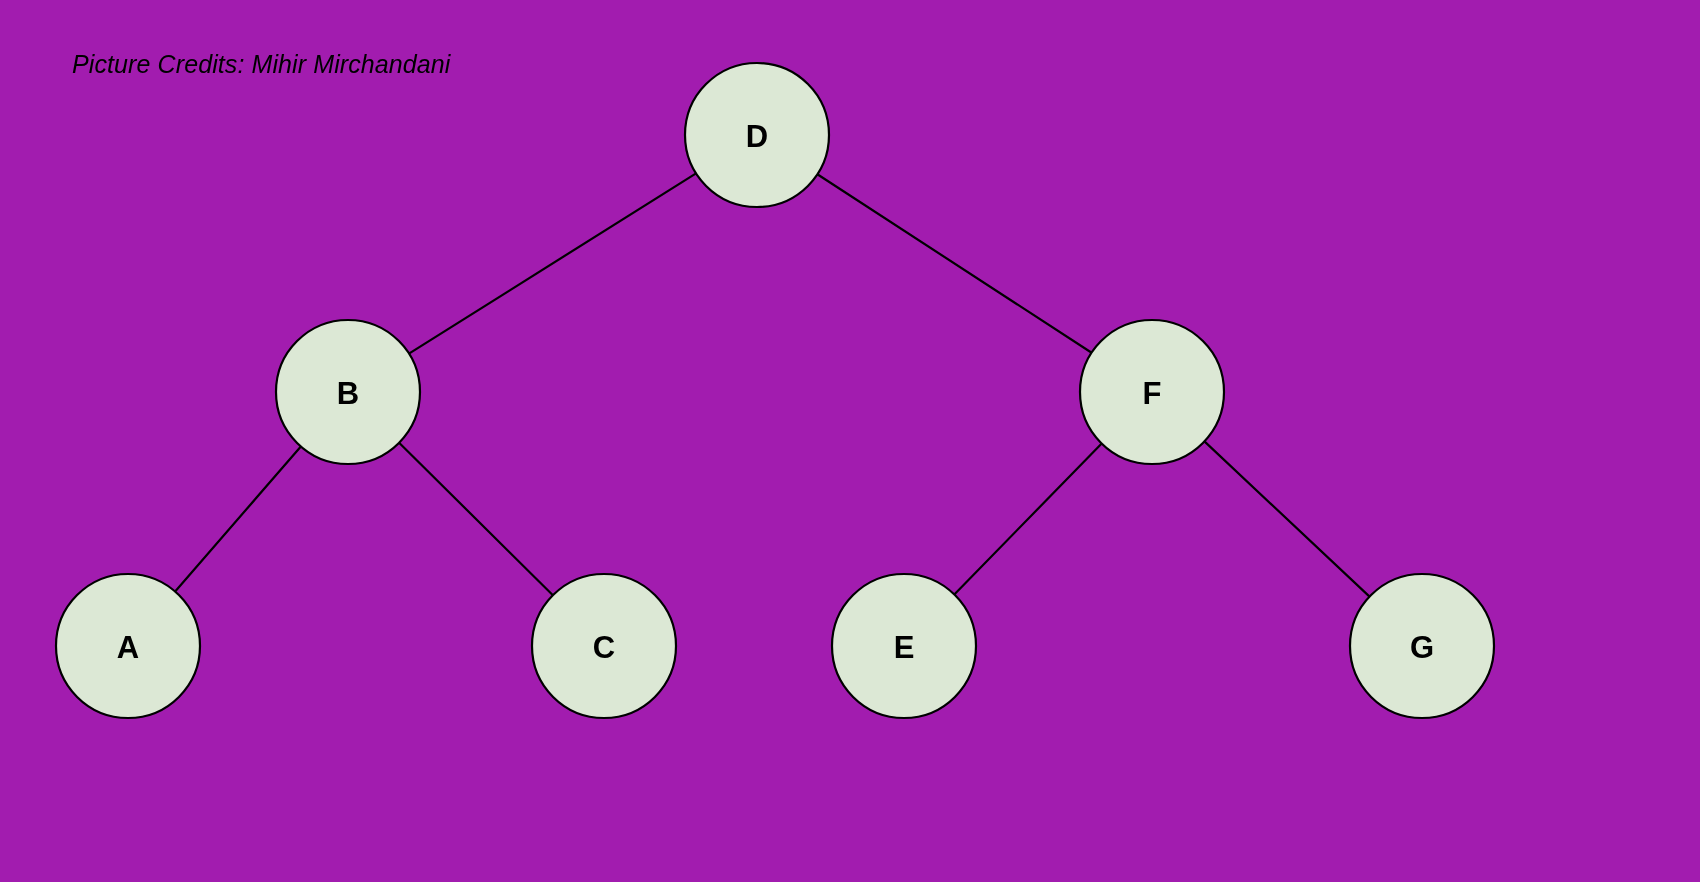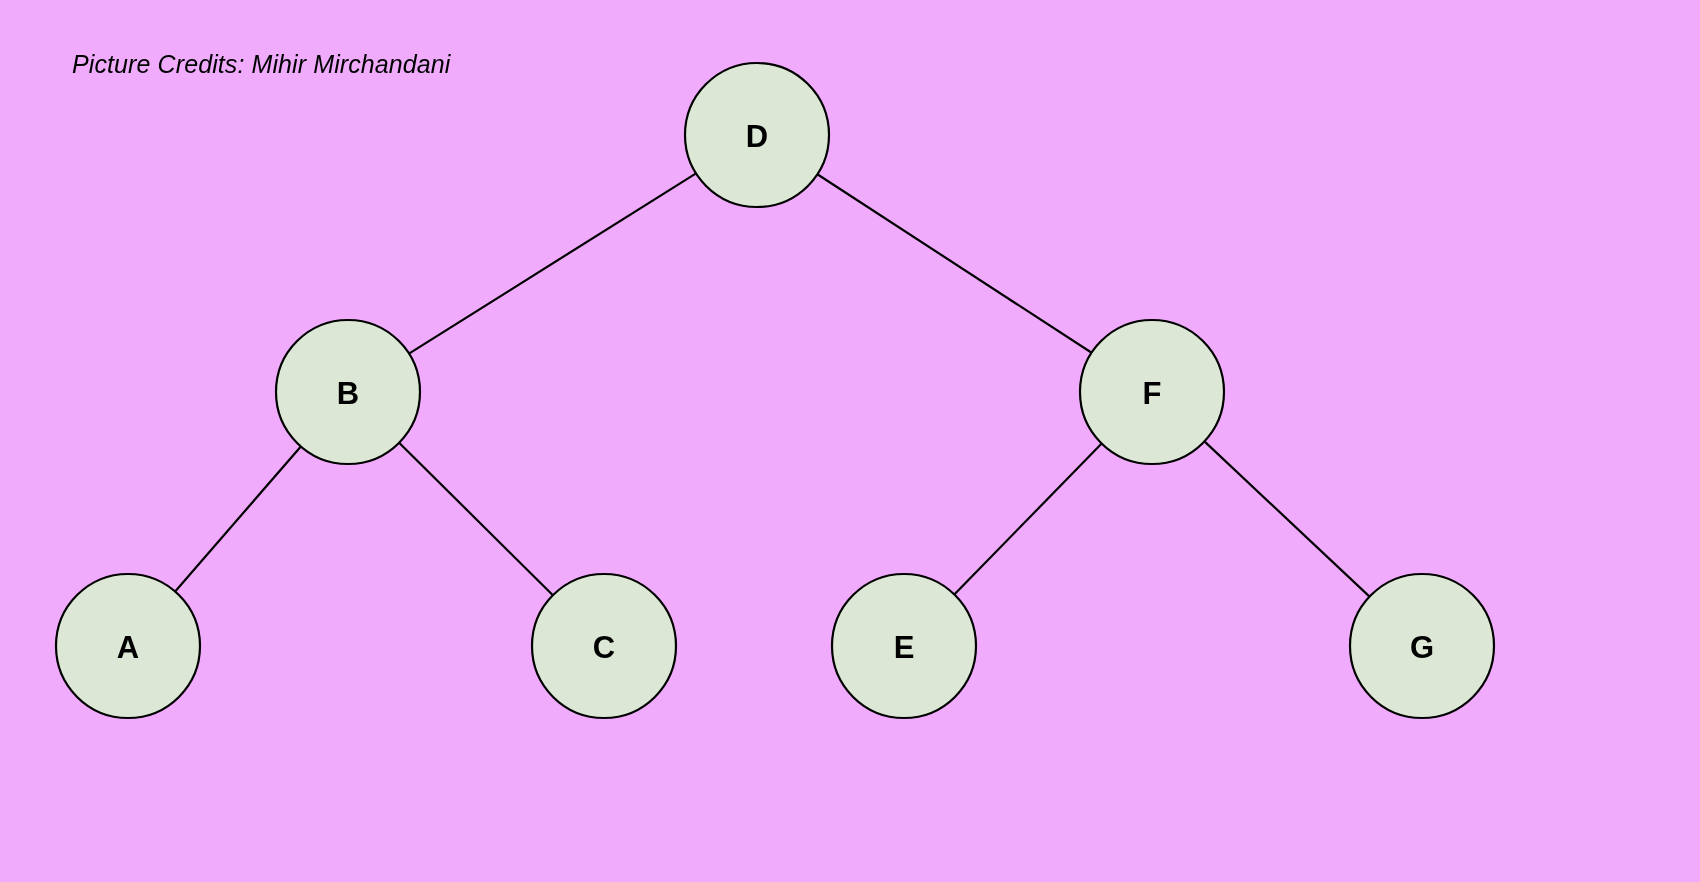--- a/index.html
+++ b/index.html
@@ -10,21 +10,21 @@
   body {
     width: 1700px;
     height: 882px;
     font-family: "Liberation Sans", sans-serif;
     overflow: hidden;
   }
   #canvas {
     position: relative;
     width: 1700px;
     height: 882px;
-    background: #f0abfc;
+    background: #a21caf;
   }
   #credit {
     position: absolute;
     left: 72px;
     top: 50px;
     font-family: "Liberation Sans", sans-serif;
     font-style: italic;
     font-size: 25px;
     color: #000000;
     white-space: nowrap;

